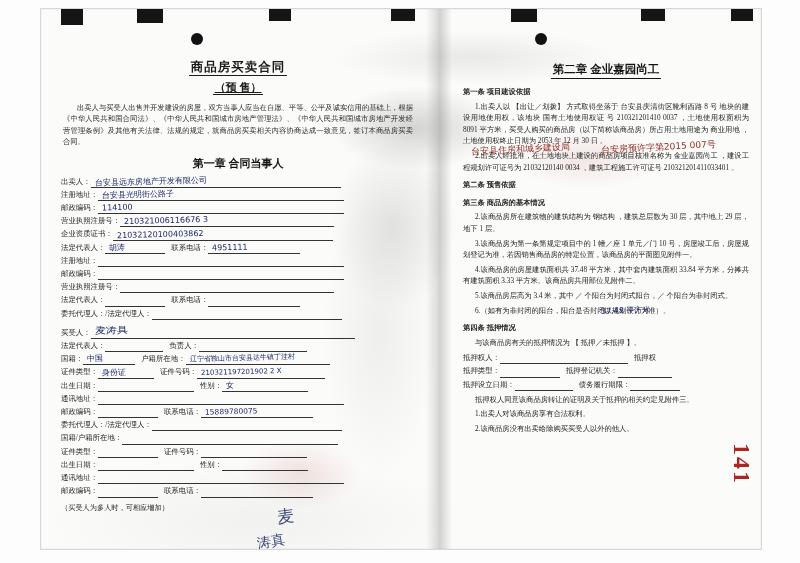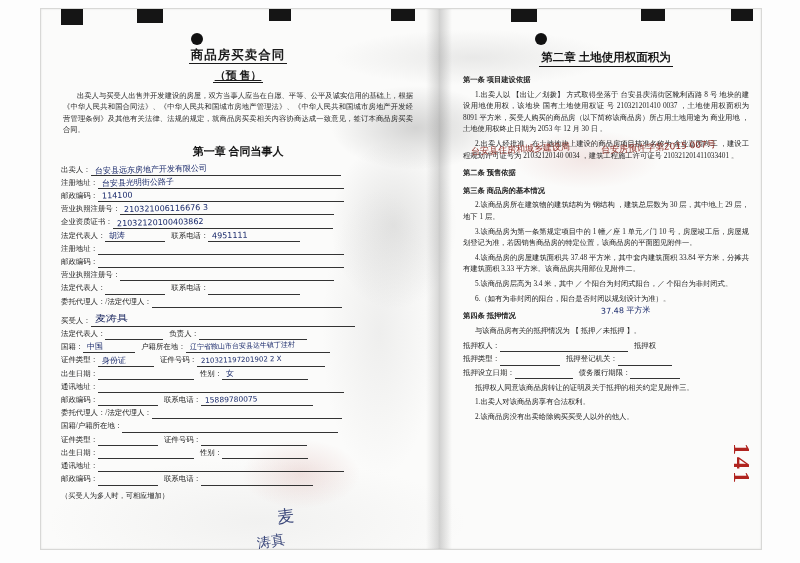--- a/index.html
+++ b/index.html
@@ -40,21 +40,21 @@
   .gutter{
     position:absolute;top:0;bottom:0;left:385px;width:26px;
     background:linear-gradient(90deg, rgba(90,90,90,0) 0%, rgba(90,90,90,.20) 45%, rgba(90,90,90,.26) 52%, rgba(90,90,90,0) 100%);
     pointer-events:none;
   }
   
   .mark{position:absolute;background:#151515;}
   
   .dot{position:absolute;background:#111;border-radius:50%;}
 
-  .col{position:absolute;top:4px;}
+  .col{position:absolute;top:16px;}
   .colL{left:18px;width:358px;}
   .colR{left:420px;width:290px;}
 
   .ttl{
     text-align:center;
     font-weight:bold;
     font-size:12.5px;
     letter-spacing:1px;
     color:#1b1b1b;
   }
@@ -228,21 +228,21 @@
 
         <div class="line"><span class="lbl">邮政编码：</span><span class="fill" style="width:60px"></span><span class="nbsp"></span><span class="lbl">联系电话：</span><span class="fill" style="width:112px"></span></div>
       </div>
 
       <div class="note">（买受人为多人时，可相应增加）</div>
     </div>
 
     <div class="col colR">
       <div style="height:34px"></div>
       <div class="chapRwrap">
-        <div class="chapR">第二章  土地使用权面积为</div>
+        <div class="chapR">第二章  金业嘉园尚工</div>
       </div>
 
       <div class="pline" style="margin-top:7px;font-weight:bold">第一条  项目建设依据</div>
       <div class="pline ind">1.出卖人以 【出让／划拨】 方式取得坐落于 台安县庆清街区靴利西路 8 号 地块的建设用地使用权，该地块 国有土地使用权证 号 210321201410 0037 ，土地使用权面积为 8091 平方米，买受人购买的商品房（以下简称该商品房）所占用土地用途为 商业用地 ，土地使用权终止日期为 2053 年 12 月 30 日 。</div>
       <div class="pline ind">2.出卖人经批准，在土地地块上建设的商品房项目核准名称为 金业嘉园尚工 ，建设工程规划许可证号为 21032120140 0034 ，建筑工程施工许可证号 210321201411033401 。</div>
 
       <div class="pline" style="margin-top:6px;font-weight:bold">第二条  预售依据</div>
 
       <div class="pline" style="margin-top:6px;font-weight:bold">第三条  商品房的基本情况</div>
       <div class="pline ind">2.该商品房所在建筑物的建筑结构为 钢结构 ，建筑总层数为 30 层，其中地上 29 层，地下 1 层。</div>

